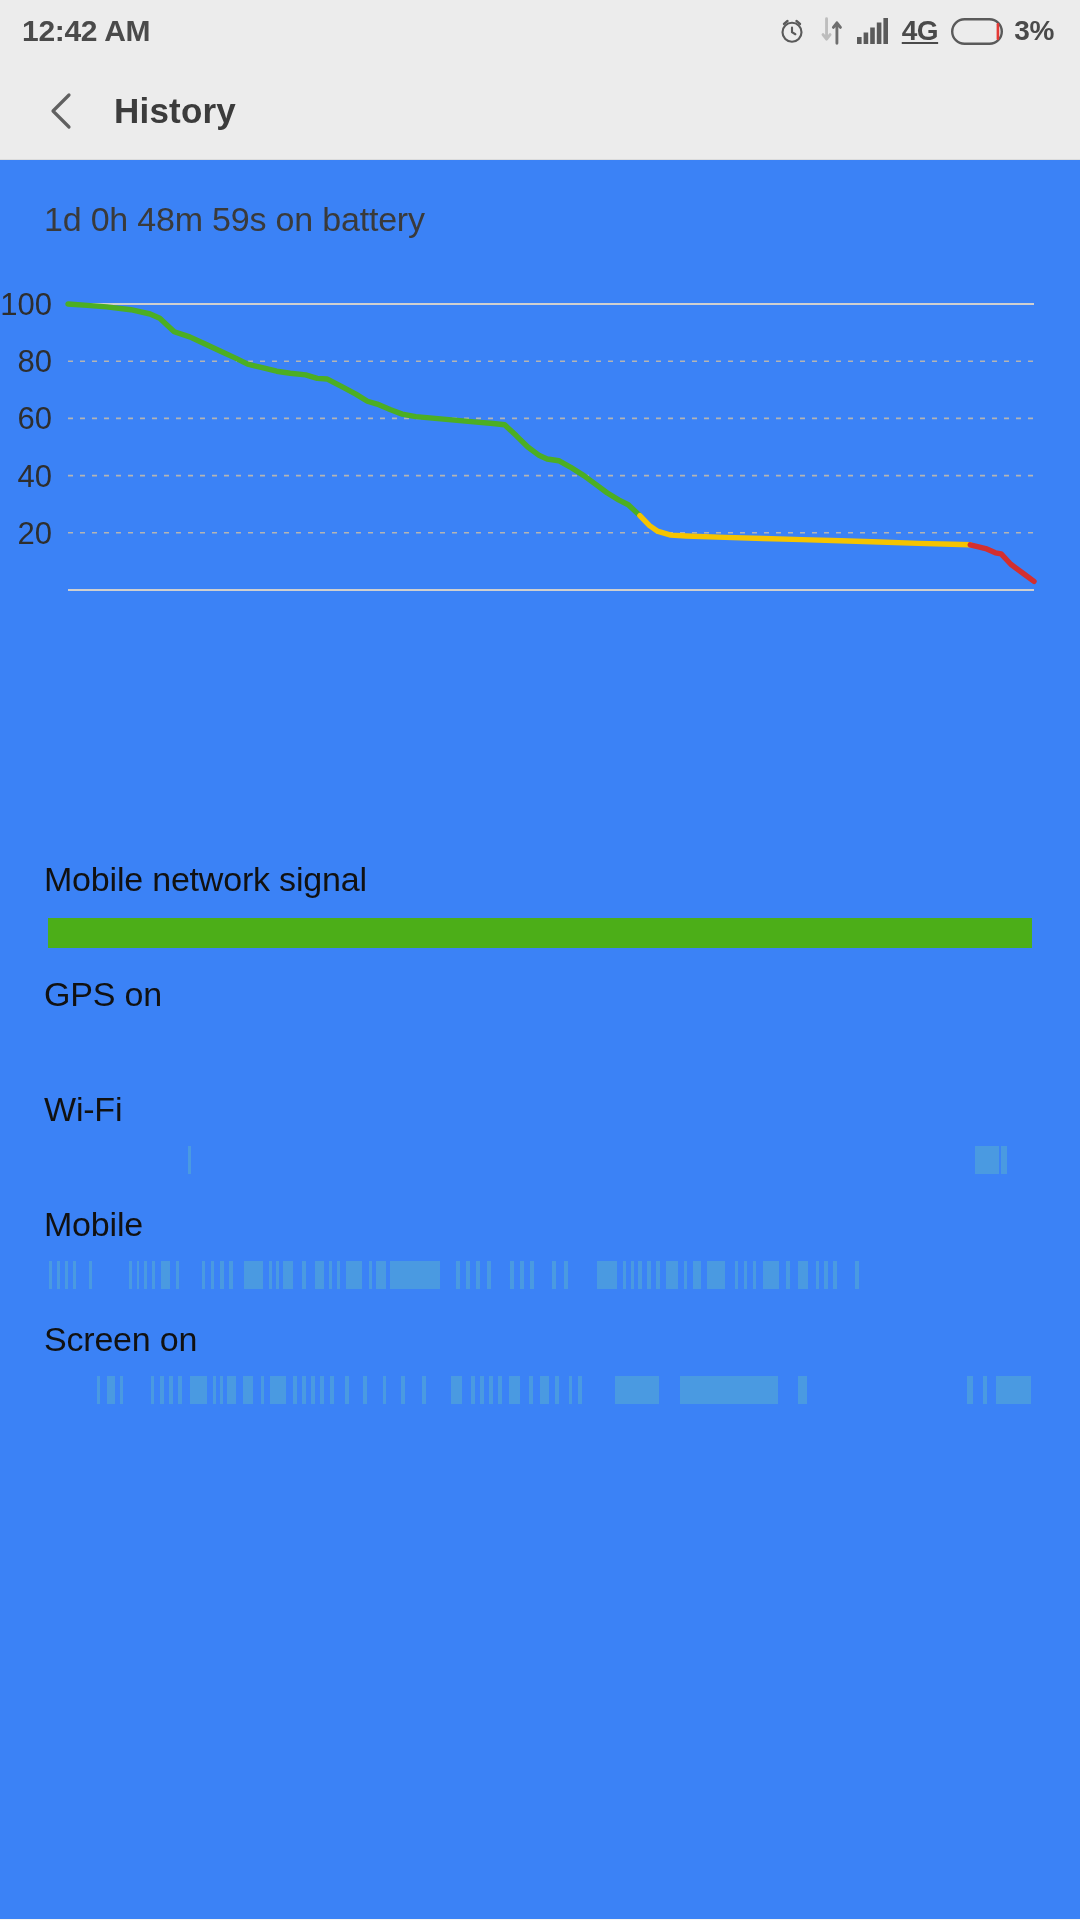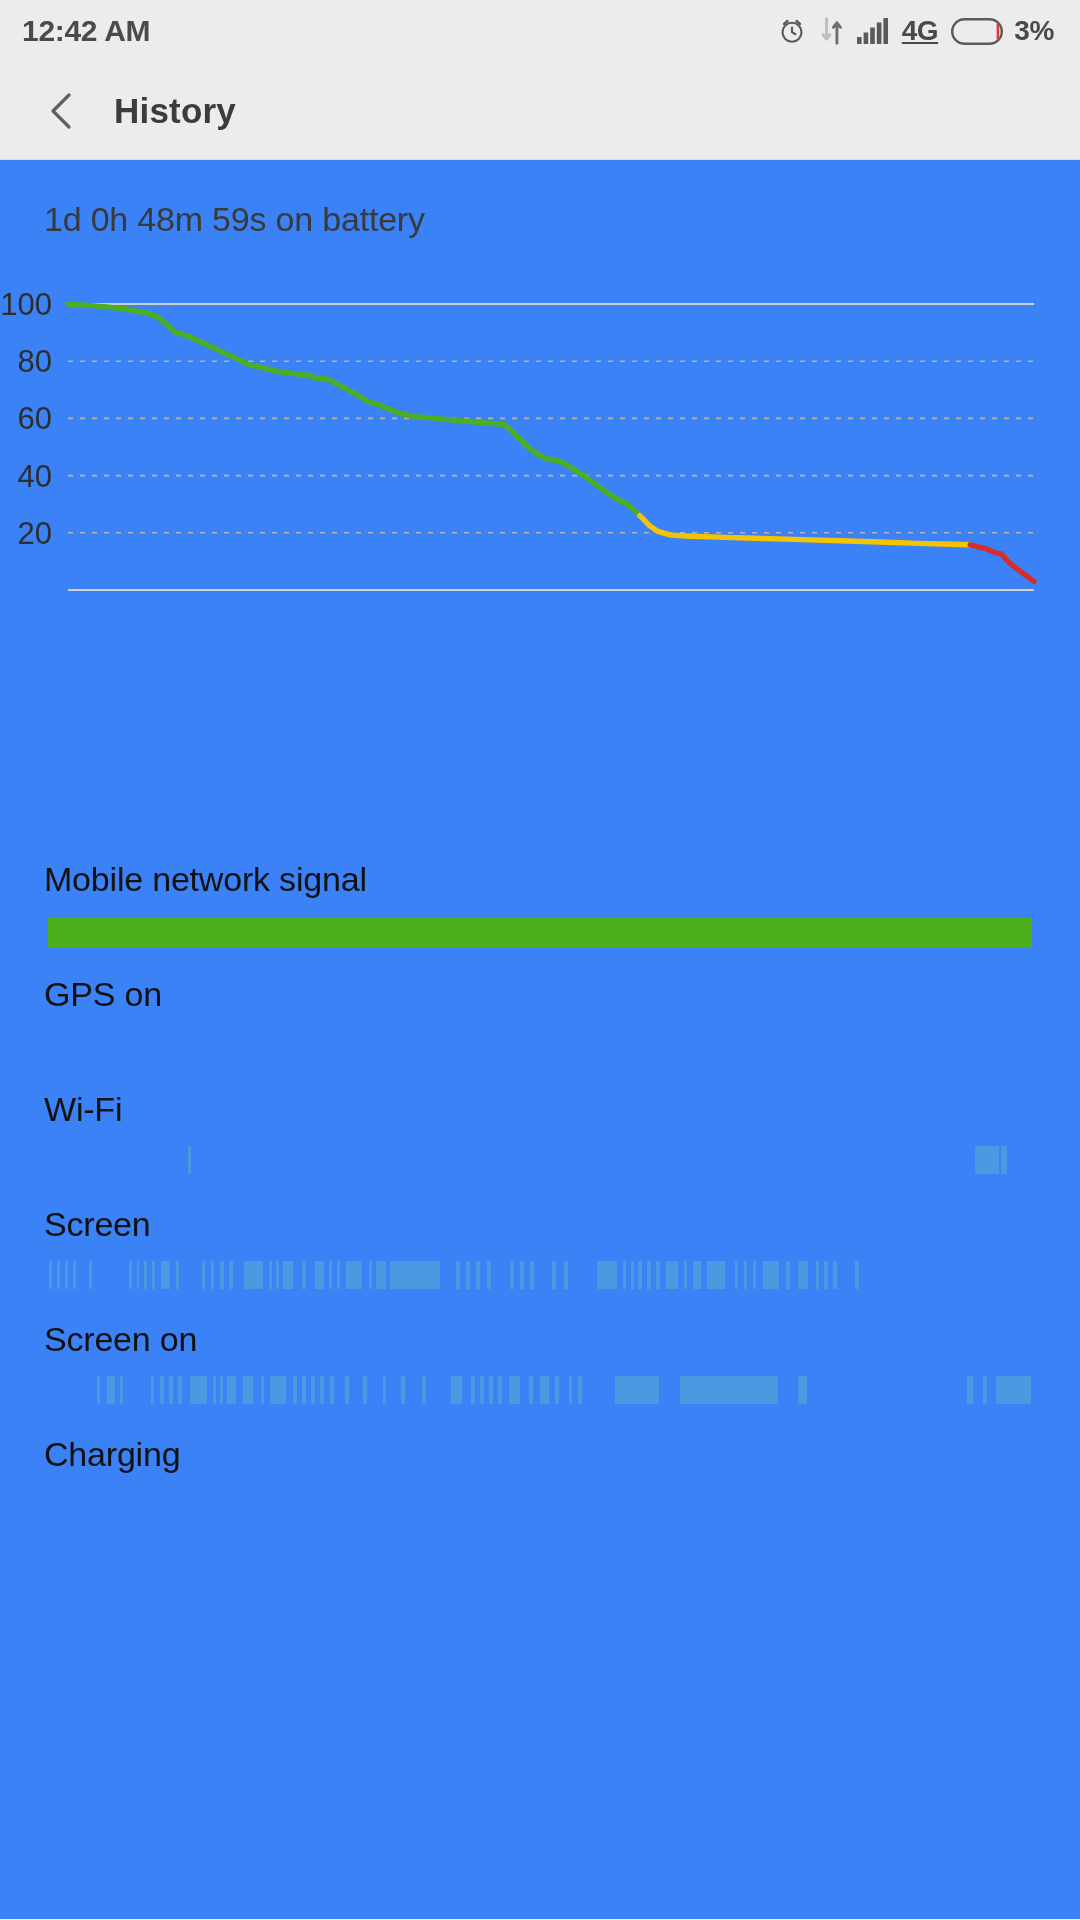--- a/index.html
+++ b/index.html
@@ -226,21 +226,21 @@
       </div>
       <div class="event-row">
         <div class="event-label">Wi-Fi</div>
         <div class="track" style="top: 56px;">
           <span class="tick" style="left: 14.2%; width: 0.35%; background: rgb(74, 154, 225);"></span>
           <span class="tick" style="left: 94.2%; width: 2.4%; background: rgb(74, 154, 225);"></span>
           <span class="tick" style="left: 96.9%; width: 0.55%; background: rgb(74, 154, 225);"></span>
         </div>
       </div>
       <div class="event-row">
-        <div class="event-label">Screen</div>
+        <div class="event-label">Mobile</div>
         <div class="track" style="top: 56px;">
           <span class="tick" style="left: 0.1%; width: 0.3%; background: rgb(74, 154, 225);"></span>
           <span class="tick" style="left: 0.9%; width: 0.3%; background: rgb(74, 154, 225);"></span>
           <span class="tick" style="left: 1.7%; width: 0.3%; background: rgb(74, 154, 225);"></span>
           <span class="tick" style="left: 2.5%; width: 0.3%; background: rgb(74, 154, 225);"></span>
           <span class="tick" style="left: 4.2%; width: 0.3%; background: rgb(74, 154, 225);"></span>
           <span class="tick" style="left: 8.2%; width: 0.3%; background: rgb(74, 154, 225);"></span>
           <span class="tick" style="left: 9%; width: 0.3%; background: rgb(74, 154, 225);"></span>
           <span class="tick" style="left: 9.8%; width: 0.3%; background: rgb(74, 154, 225);"></span>
           <span class="tick" style="left: 10.6%; width: 0.3%; background: rgb(74, 154, 225);"></span>
@@ -332,19 +332,15 @@
           <span class="tick" style="left: 52.9%; width: 0.4%; background: rgb(74, 154, 225);"></span>
           <span class="tick" style="left: 53.9%; width: 0.4%; background: rgb(74, 154, 225);"></span>
           <span class="tick" style="left: 57.6%; width: 4.5%; background: rgb(74, 154, 225);"></span>
           <span class="tick" style="left: 64.2%; width: 10%; background: rgb(74, 154, 225);"></span>
           <span class="tick" style="left: 76.2%; width: 0.9%; background: rgb(74, 154, 225);"></span>
           <span class="tick" style="left: 93.4%; width: 0.6%; background: rgb(74, 154, 225);"></span>
           <span class="tick" style="left: 95%; width: 0.4%; background: rgb(74, 154, 225);"></span>
           <span class="tick" style="left: 96.3%; width: 3.6%; background: rgb(74, 154, 225);"></span>
         </div>
       </div>
-      <div class="event-row">
-        <div class="event-label">Charging</div>
-        <div class="track" style="top: 56px;"></div>
-      </div>
     </div>
 
 </div>
 
 </body></html>

